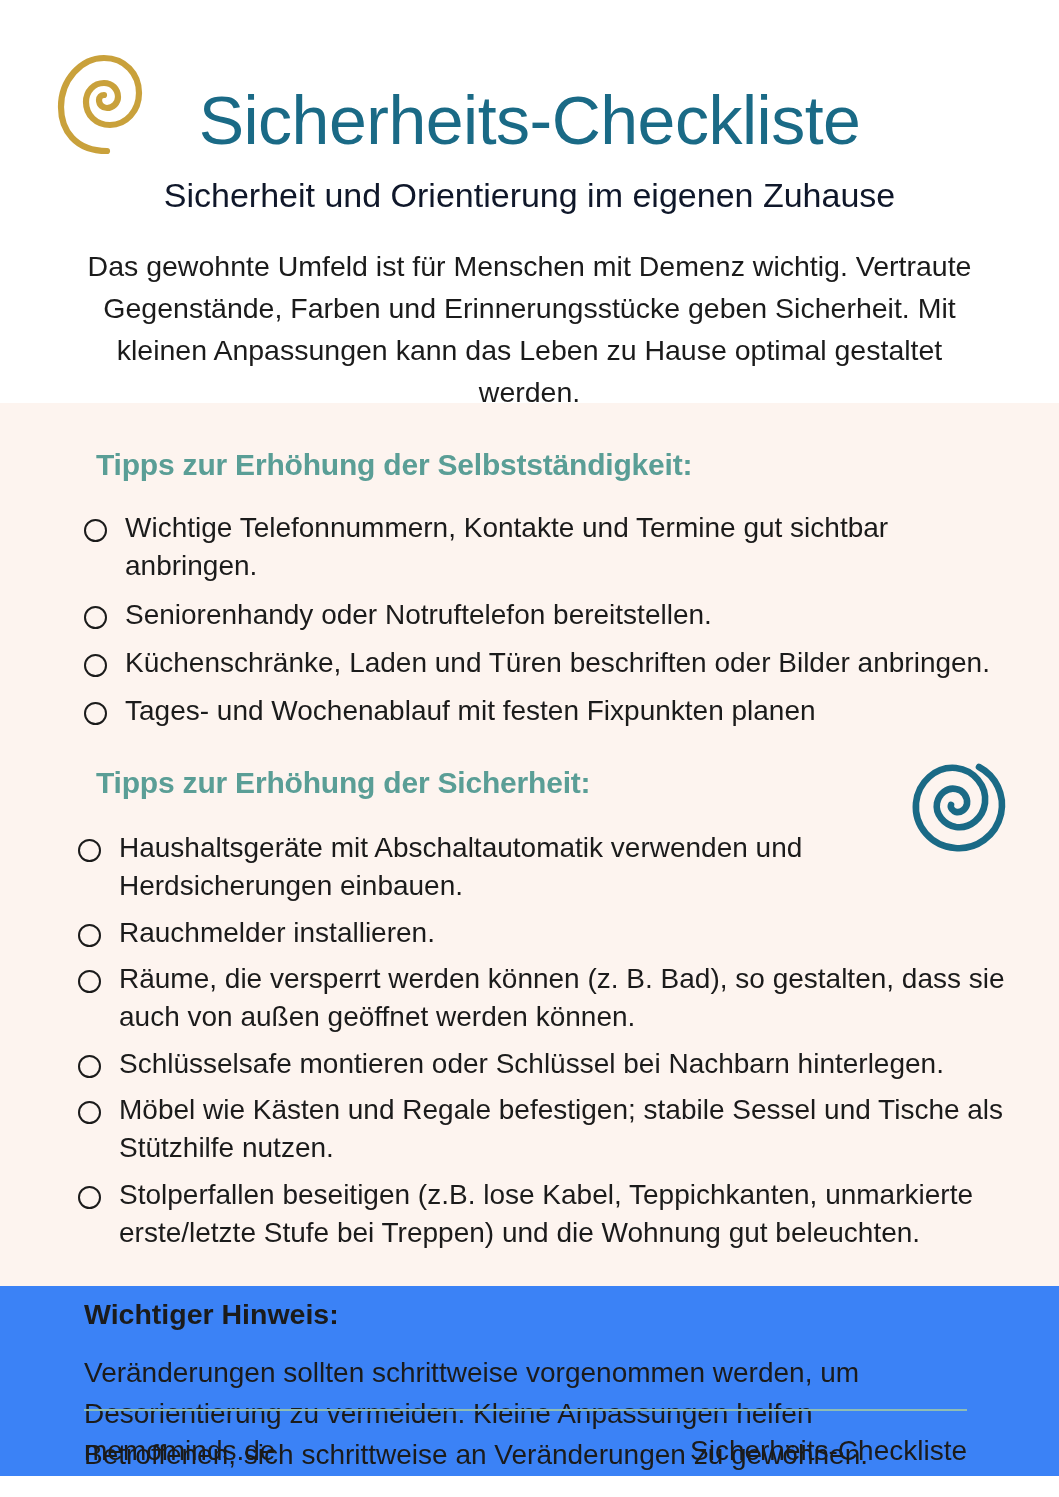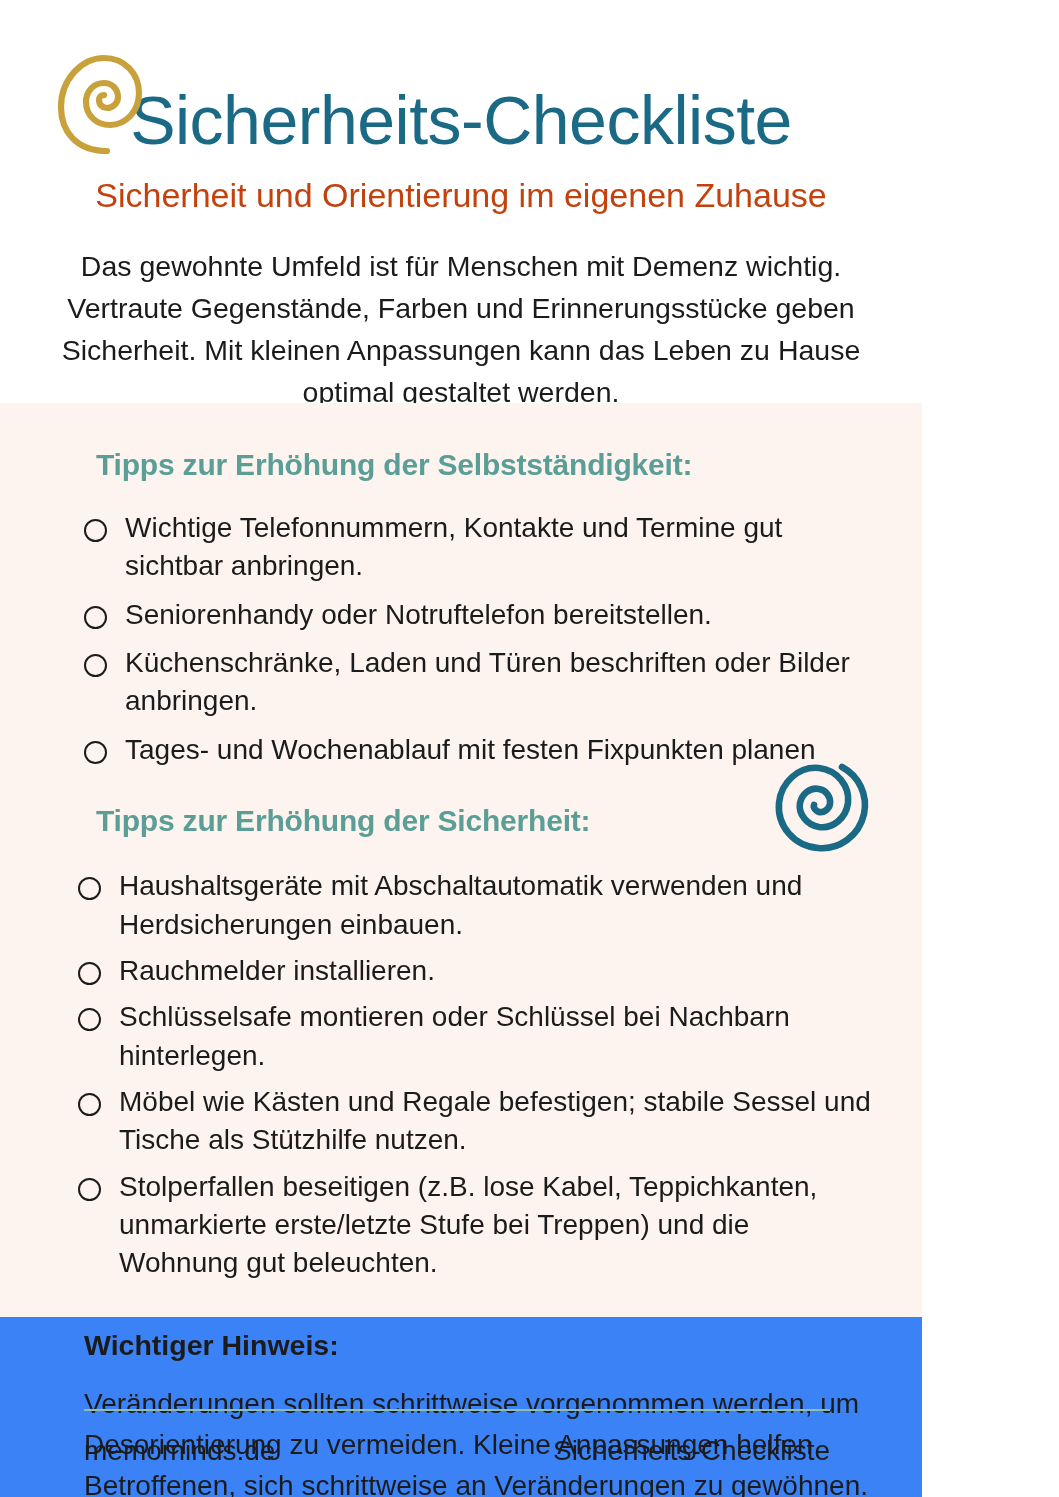--- a/index.html
+++ b/index.html
@@ -11,21 +11,21 @@
     width: 1059px;
     height: 1497px;
     font-family: "Liberation Sans", sans-serif;
     color: #1b1b1b;
     position: relative;
     overflow: hidden;
   }
 
   .page {
     position: relative;
-    width: 922px;
+    width: 1059px;
     height: 1497px;
     background: #ffffff;
   }
 
   
   .header {
     position: relative;
     padding: 0 48px;
     background: #ffffff;
     height: 403px;
@@ -53,21 +53,21 @@
     font-family: "Liberation Sans", sans-serif;
   }
 
   .subtitle {
     margin: 0;
     padding-top: 22px;
     text-align: center;
     font-size: 34px;
     line-height: 1.1;
     font-weight: 400;
-    color: #c2410c;
+    color: #0f172a;
   }
 
   .intro {
     margin: 0 auto;
     padding-top: 30px;
     max-width: 930px;
     text-align: center;
     font-size: 28.5px;
     line-height: 1.48;
     color: #1b1b1b;
@@ -234,20 +234,24 @@
         <li>
           <span class="cb"></span>
           <span class="li-text">Haushaltsgeräte mit Abschaltautomatik verwenden und Herdsicherungen einbauen.</span>
         </li>
         <li>
           <span class="cb"></span>
           <span class="li-text">Rauchmelder installieren.</span>
         </li>
         <li>
           <span class="cb"></span>
+          <span class="li-text">Räume, die versperrt werden können (z. B. Bad), so gestalten, dass sie auch von außen geöffnet werden können.</span>
+        </li>
+        <li>
+          <span class="cb"></span>
           <span class="li-text">Schlüsselsafe montieren oder Schlüssel bei Nachbarn hinterlegen.</span>
         </li>
         <li>
           <span class="cb"></span>
           <span class="li-text">Möbel wie Kästen und Regale befestigen; stabile Sessel und Tische als Stützhilfe nutzen.</span>
         </li>
         <li>
           <span class="cb"></span>
           <span class="li-text">Stolperfallen beseitigen (z.B. lose Kabel, Teppichkanten, unmarkierte erste/letzte Stufe bei Treppen) und die Wohnung gut beleuchten.</span>
         </li>

